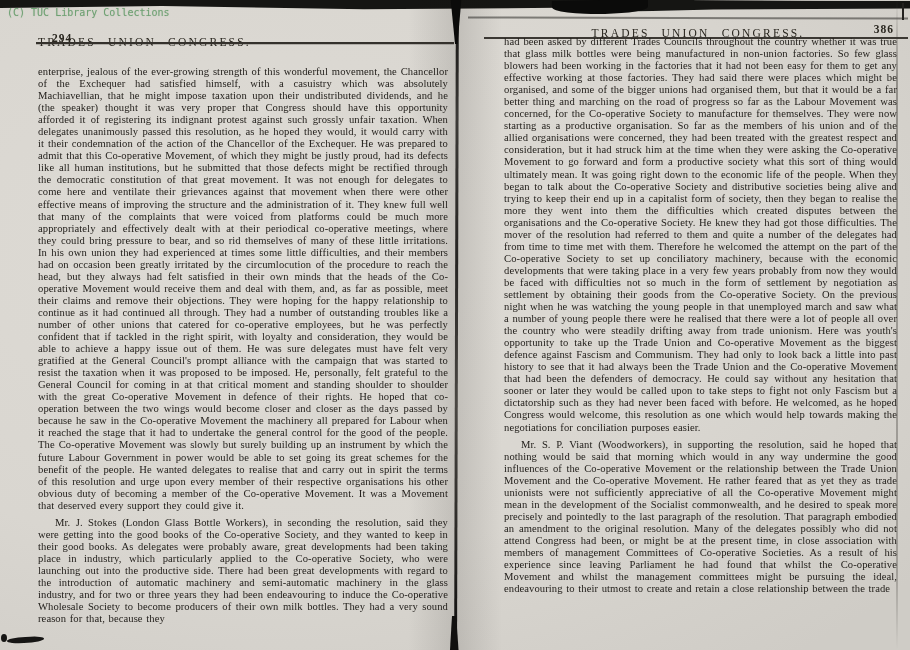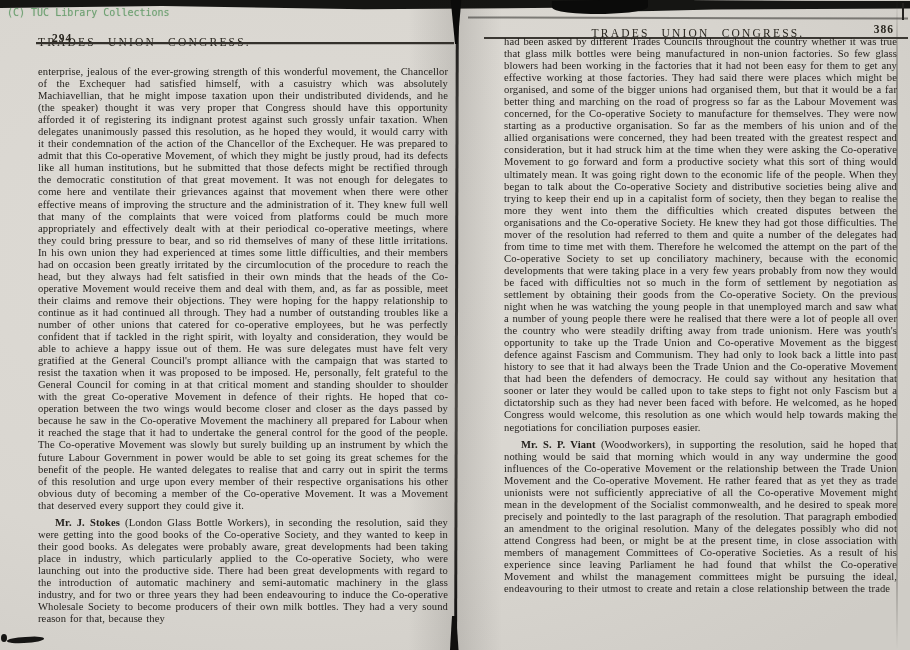--- a/index.html
+++ b/index.html
@@ -85,21 +85,21 @@
   .page-body { position: absolute; }
   .pl-body { top: 50px; left: 38px; width: 410px; margin-top: 16px; }
   .pr-body { top: 36px; left: 504px; width: 393px; }
   .body-par {
     margin: 0; font-size: 10.6px; line-height: 12.05px;
     text-align: justify; color: var(--ink);
     letter-spacing: 0.08px; word-spacing: 0.9px;
   }
   .body-par + .body-par { margin-top: 5px; }
   .body-par.indent { text-indent: 17px; }
-  .speaker { font-weight: bold; }
+  .speaker { font-weight: normal; }
 </style>
 </head>
 <body>
 
 <div class="scan">
 
   <div class="top-edge"></div>
   <div class="top-blob"></div>
   <div class="right-page-top-line"></div>
   <div class="right-top-tick"></div>

